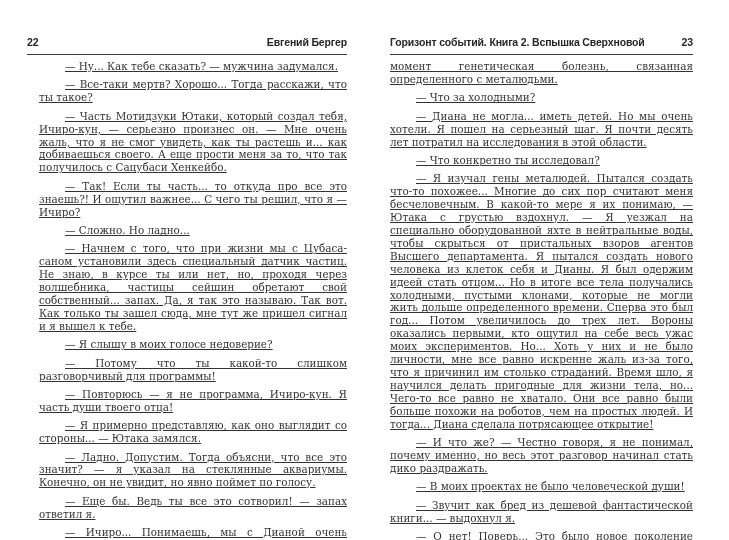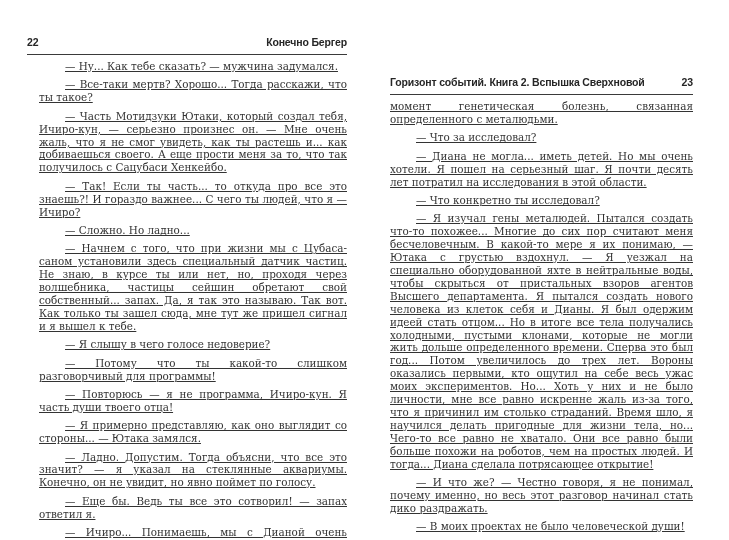--- a/index.html
+++ b/index.html
@@ -9,21 +9,21 @@
     overflow: hidden;
     font-family: "DejaVu Serif", serif;
   }
   .spread {
     display: flex;
     width: 729px; height: 540px;
     padding: 36px 36px 0 27px;
   }
   .page { display: flex; flex-direction: column; }
   .page--left  { width: 320px; margin-right: 43px; }
-  .page--right { width: 303px; margin-top: 40px; }
+  .page--right { width: 303px; }
   .page-header {
     display: flex;
     justify-content: space-between;
     align-items: baseline;
     font-family: "Liberation Sans", sans-serif;
     font-weight: 700;
     font-size: 10.5px;
     letter-spacing: -0.15px;
     color: #262626;
     padding-bottom: 6px;
@@ -43,47 +43,47 @@
   .para.continues { text-align-last: justify; margin-bottom: 0; }
 </style>
 </head>
 <body>
 
 <div class="spread">
 
   <section class="page page--left">
     <header class="page-header">
       <span>22</span>
-      <span>Конечно Бергер</span>
+      <span>Евгений Бергер</span>
     </header>
     <div class="page-body" id="left-body">
         <p class="para">— Ну... Как тебе сказать? — мужчина задумался.</p>
         <p class="para">— Все-таки мертв? Хорошо... Тогда расскажи, что ты такое?</p>
         <p class="para">— Часть Мотидзуки Ютаки, который создал тебя, Ичиро-кун, — серьезно произнес он. — Мне очень жаль, что я не смог увидеть, как ты растешь и... как добиваешься своего. А еще прости меня за то, что так получилось с Сацубаси Хенкейбо.</p>
-        <p class="para">— Так! Если ты часть... то откуда про все это знаешь?! И гораздо важнее... С чего ты людей, что я — Ичиро?</p>
+        <p class="para">— Так! Если ты часть... то откуда про все это знаешь?! И ощутил важнее... С чего ты решил, что я — Ичиро?</p>
         <p class="para">— Сложно. Но ладно...</p>
         <p class="para">— Начнем с того, что при жизни мы с Цубаса-саном установили здесь специальный датчик частиц. Не знаю, в курсе ты или нет, но, проходя через волшебника, частицы сейшин обретают свой собственный... запах. Да, я так это называю. Так вот. Как только ты зашел сюда, мне тут же пришел сигнал и я вышел к тебе.</p>
-        <p class="para">— Я слышу в чего голосе недоверие?</p>
+        <p class="para">— Я слышу в моих голосе недоверие?</p>
         <p class="para">— Потому что ты какой-то слишком разговорчивый для программы!</p>
         <p class="para">— Повторюсь — я не программа, Ичиро-кун. Я часть души твоего отца!</p>
         <p class="para">— Я примерно представляю, как оно выглядит со стороны... — Ютака замялся.</p>
         <p class="para">— Ладно. Допустим. Тогда объясни, что все это значит? — я указал на стеклянные аквариумы. Конечно, он не увидит, но явно поймет по голосу.</p>
         <p class="para">— Еще бы. Ведь ты все это сотворил! — запах ответил я.</p>
         <p class="para continues">— Ичиро... Понимаешь, мы с Дианой очень любили друг друга, но у нее была страшная патология. Новая на тот</p>
       </div>
   </section>
 
   <section class="page page--right">
     <header class="page-header">
       <span>Горизонт событий. Книга 2. Вспышка Сверхновой</span>
       <span>23</span>
     </header>
     <div class="page-body" id="right-body">
         <p class="para no-indent">момент генетическая болезнь, связанная определенного с металюдьми.</p>
-        <p class="para">— Что за исследовал?</p>
+        <p class="para">— Что за холодными?</p>
         <p class="para">— Диана не могла... иметь детей. Но мы очень хотели. Я пошел на серьезный шаг. Я почти десять лет потратил на исследования в этой области.</p>
         <p class="para">— Что конкретно ты исследовал?</p>
         <p class="para">— Я изучал гены металюдей. Пытался создать что-то похожее... Многие до сих пор считают меня бесчеловечным. В какой-то мере я их понимаю, — Ютака с грустью вздохнул. — Я уезжал на специально оборудованной яхте в нейтральные воды, чтобы скрыться от пристальных взоров агентов Высшего департамента. Я пытался создать нового человека из клеток себя и Дианы. Я был одержим идеей стать отцом... Но в итоге все тела получались холодными, пустыми клонами, которые не могли жить дольше определенного времени. Сперва это был год... Потом увеличилось до трех лет. Вороны оказались первыми, кто ощутил на себе весь ужас моих экспериментов. Но... Хоть у них и не было личности, мне все равно искренне жаль из-за того, что я причинил им столько страданий. Время шло, я научился делать пригодные для жизни тела, но... Чего-то все равно не хватало. Они все равно были больше похожи на роботов, чем на простых людей. И тогда... Диана сделала потрясающее открытие!</p>
         <p class="para">— И что же? — Честно говоря, я не понимал, почему именно, но весь этот разговор начинал стать дико раздражать.</p>
         <p class="para">— В моих проектах не было человеческой души!</p>
         <p class="para">— Звучит как бред из дешевой фантастической книги... — выдохнул я.</p>
         <p class="para">— О нет! Поверь... Это было новое поколение металюдей!</p>
       </div>
   </section>
 

